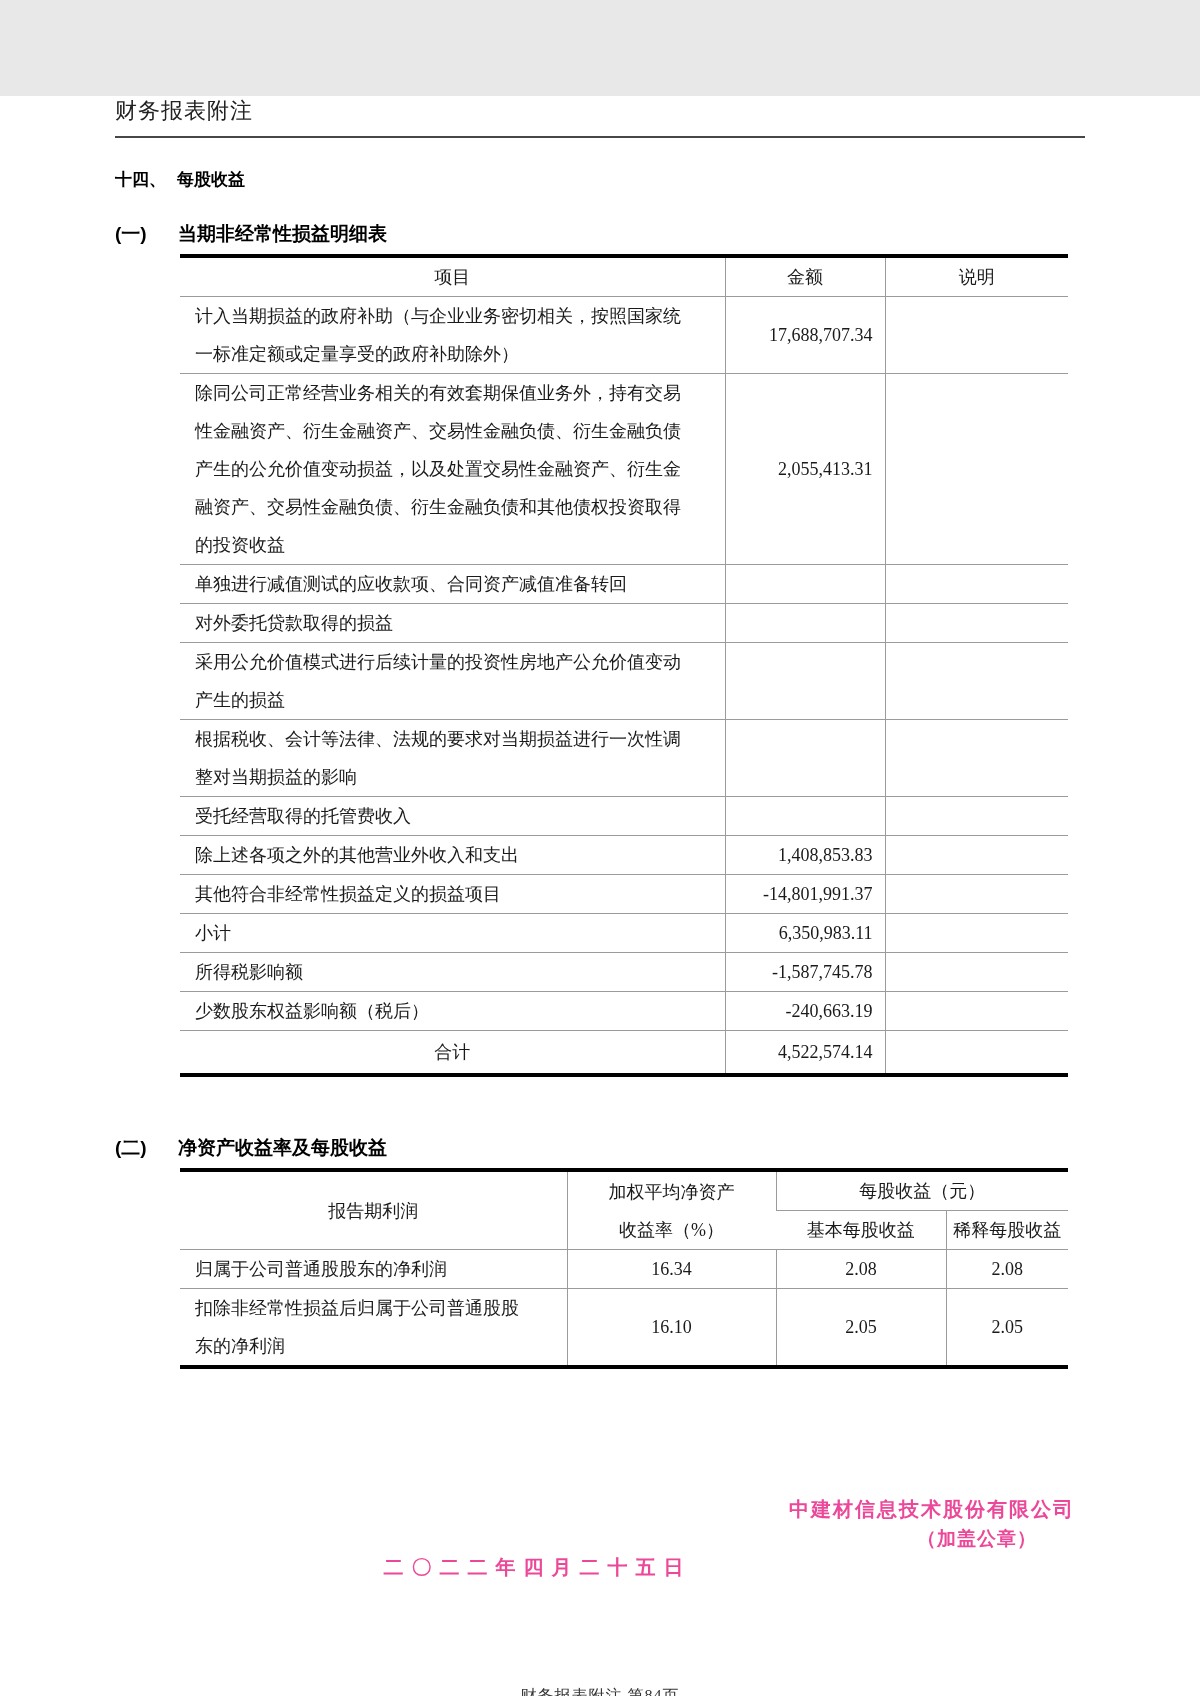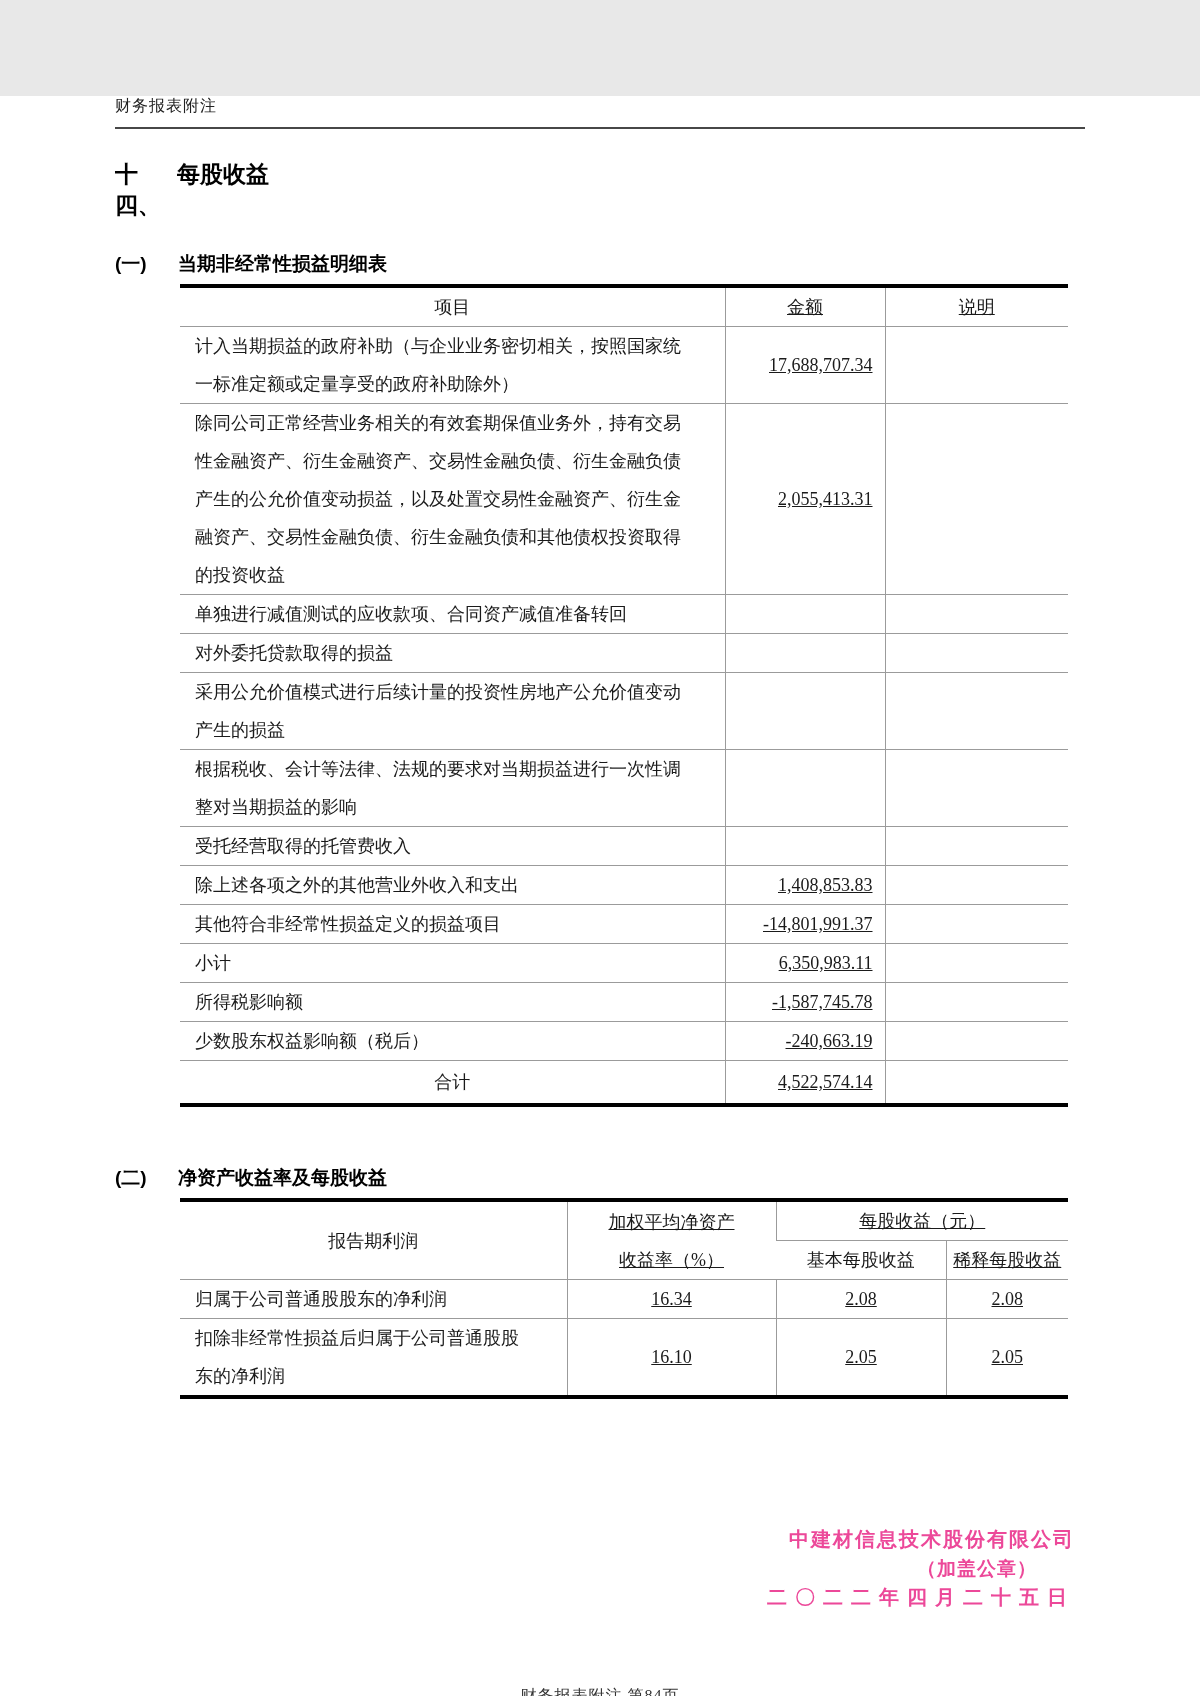--- a/index.html
+++ b/index.html
@@ -4,28 +4,28 @@
 <style>
   html,body{margin:0;padding:0;background:#e8e8e8;}
   .page{
     width:1200px;height:1696px;background:#ffffff;margin:0 auto;
     position:relative;box-sizing:border-box;
     font-family:"Liberation Serif","DejaVu Serif",serif;color:#141414;
   }
   
   .doc-header{
     margin:96px 115px 0 115px;
-    font-size:16px;letter-spacing:1px;color:#222;
+    font-size:22px;letter-spacing:1px;color:#222;
     padding-bottom:10px;border-bottom:2px solid #474747;
   }
   
   .section-title{
     margin:30px 115px 0 115px;
     font-family:"Liberation Sans","DejaVu Sans",sans-serif;
-    font-weight:bold;font-size:23px;color:#000;
+    font-weight:bold;font-size:17px;color:#000;
     display:flex;
   }
   .section-num{width:62px;flex:0 0 62px;}
   .sub-heading{
     margin:30px 115px 0 115px;
     font-family:"Liberation Sans","DejaVu Sans",sans-serif;
     font-weight:bold;font-size:19px;color:#000;
     display:flex;align-items:flex-end;
   }
   .sub-num{width:63px;flex:0 0 63px;font-weight:bold;}
@@ -35,21 +35,21 @@
     margin:7px 0 0 180px;width:888px;
     border-top:4px solid #000;border-bottom:4px solid #000;
     font-size:18px;color:#1a1a1a;
   }
   .fin-table th{font-weight:normal;}
   .fin-table td,.fin-table th{
     border-bottom:1px solid #9b9b9b;
     padding:0;line-height:38px;vertical-align:middle;
     overflow-wrap:anywhere;
   }
-  .fin-table td + td,.fin-table th + th{border-left:1px solid #9b9b9b;text-decoration:underline;}
+  .fin-table td + td,.fin-table th + th{border-left:1px solid #9b9b9b;}
   
   .t1-col-item{width:545px;}
   .t1-col-amt{width:160px;}
   .t1-col-note{width:183px;}
   .t1 th{height:37px;text-align:center;}
   .t1 .item{padding:0 35px 0 15px;text-align:left;}
   .t1 .amt{text-align:right;padding-right:12px;}
   .t1 .total-row td{height:42px;border-bottom:none;}
   .t1 .total-row .item{text-align:center;padding:0;}
   
@@ -63,21 +63,21 @@
   .t2 .num{text-align:center;}
   .t2 .last-row td{border-bottom:none;}
   .t2 td{height:38px;}
   
   .signature{
     margin:125px 125px 0 0;
     text-align:right;font-weight:bold;color:#ec4899;
   }
   .sig-company{font-size:20px;line-height:31px;letter-spacing:2px;}
   .sig-seal{font-size:19px;line-height:27px;padding-right:38px;letter-spacing:1px;}
-  .sig-date{font-size:20px;line-height:30px;letter-spacing:8px;}
+  .sig-date{font-size:20px;line-height:30px;letter-spacing:8px;text-align:center;}
   
   .page-footer{
     position:absolute;left:0;right:0;bottom:85px;
     text-align:center;font-size:16px;color:#333;letter-spacing:1px;
   }
 </style>
 </head>
 <body>
 
 <div class="page">

